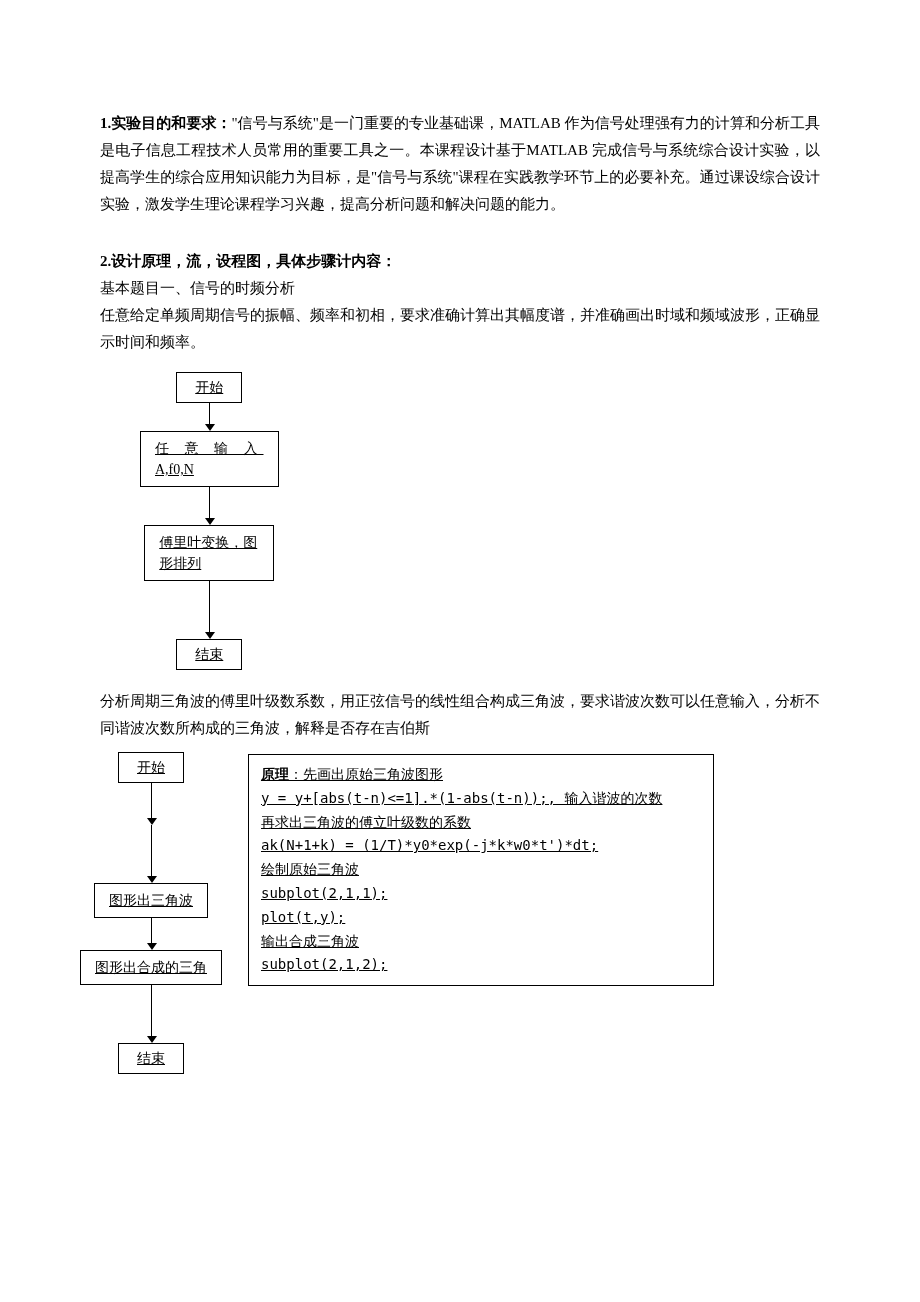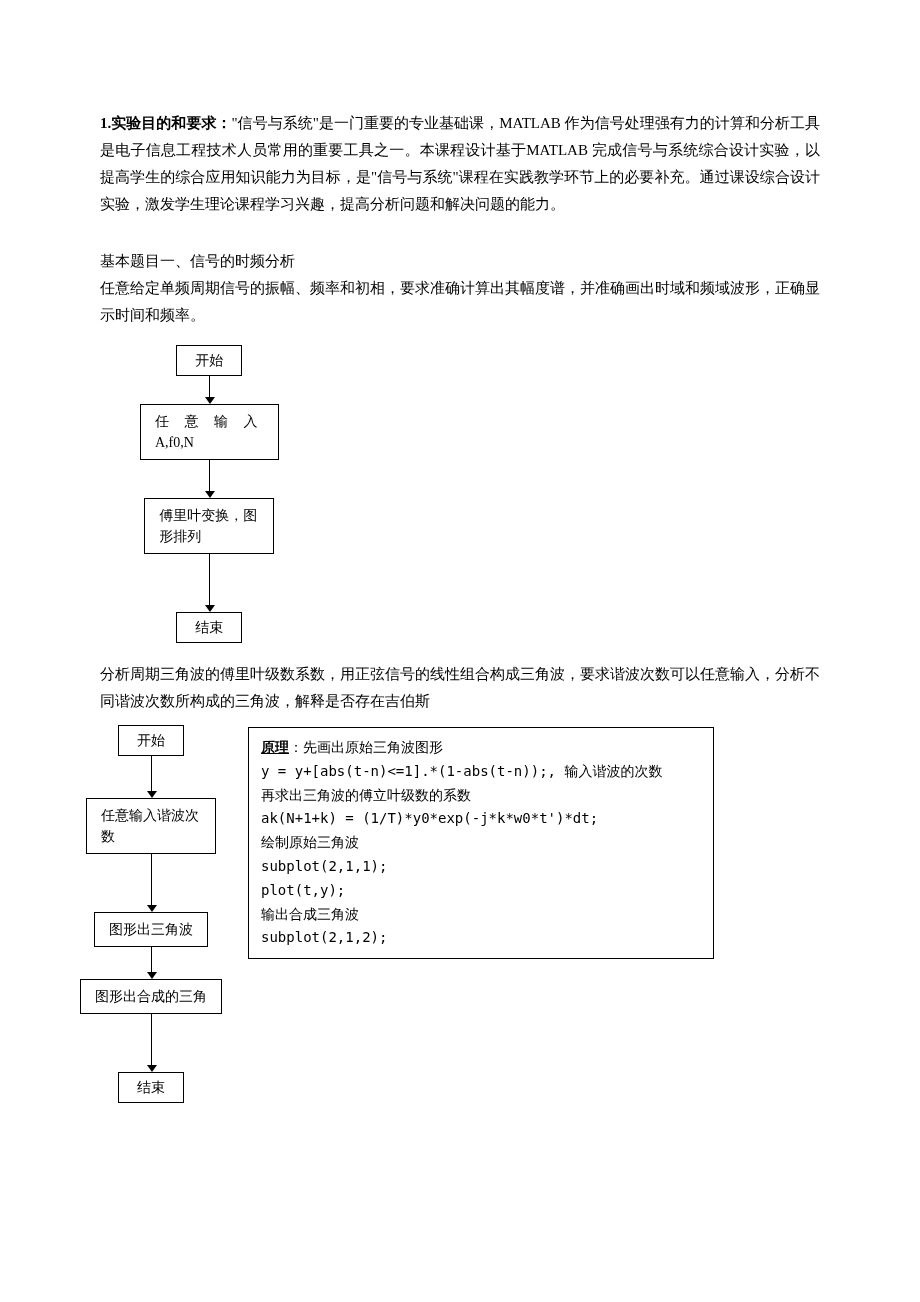--- a/index.html
+++ b/index.html
@@ -27,20 +27,21 @@
   }
   .para-nomargin {
     text-align: justify;
   }
   .two-col {
     display: flex;
     flex-direction: row;
     align-items: flex-start;
     gap: 30px;
     margin-top: 10px;
+    text-decoration: underline;
   }
   .flowchart {
     display: flex;
     flex-direction: column;
     align-items: center;
   }
   .fc-box {
     border: 1.2px solid #000;
     padding: 6px 14px;
     text-align: left;
@@ -102,20 +103,21 @@
 </style>
 </head>
 <body>
 
 <div class="page">
 
   <div class="para">
     <span class="section-heading">1.实验目的和要求：</span><span>"信号与系统"是一门重要的专业基础课，MATLAB 作为信号处理强有力的计算和分析工具是电子信息工程技术人员常用的重要工具之一。本课程设计基于MATLAB 完成信号与系统综合设计实验，以提高学生的综合应用知识能力为目标，是"信号与系统"课程在实践教学环节上的必要补充。通过课设综合设计实验，激发学生理论课程学习兴趣，提高分析问题和解决问题的能力。</span>
   </div>
 
+  <div class="section-heading">2.设计原理，流，设程图，具体步骤计内容：</div>
 
   <div class="para-nomargin">基本题目一、信号的时频分析</div>
   <div class="para-nomargin" style="margin-bottom:16px;">任意给定单频周期信号的振幅、频率和初相，要求准确计算出其幅度谱，并准确画出时域和频域波形，正确显示时间和频率。</div>
 
   <div class="two-col">
 
     <div class="flowchart" style="margin-left:40px;">
       <div class="fc-box small center">开始</div>
       <div class="fc-arrow"></div>
       <div class="fc-box" style="min-width:92px;">
@@ -131,21 +133,20 @@
   </div>
 
   <div style="height:18px;"></div>
   <div class="para-nomargin" style="margin-bottom:10px;">分析周期三角波的傅里叶级数系数，用正弦信号的线性组合构成三角波，要求谐波次数可以任意输入，分析不同谐波次数所构成的三角波，解释是否存在吉伯斯</div>
 
   <div class="two-col" style="margin-left:-20px; gap:26px;">
 
     <div class="flowchart">
       <div class="fc-box small center">开始</div>
       <div class="fc-arrow" style="height:42px;"></div>
-      <div class="fc-box" style="max-width:100px;">任意输入谐波次数</div>
       <div class="fc-arrow" style="height:58px;"></div>
       <div class="fc-box center">图形出三角波</div>
       <div class="fc-arrow" style="height:32px;"></div>
       <div class="fc-box center">图形出合成的三角</div>
       <div class="fc-arrow" style="height:58px;"></div>
       <div class="fc-box small center">结束</div>
     </div>
 
     <div class="principle-box" style="flex:1; margin-top:2px; max-width:440px;"><span class="principle-label">原理</span><span>：先画出原始三角波图形
 y = y+[abs(t-n)&lt;=1].*(1-abs(t-n));, 输入谐波的次数

